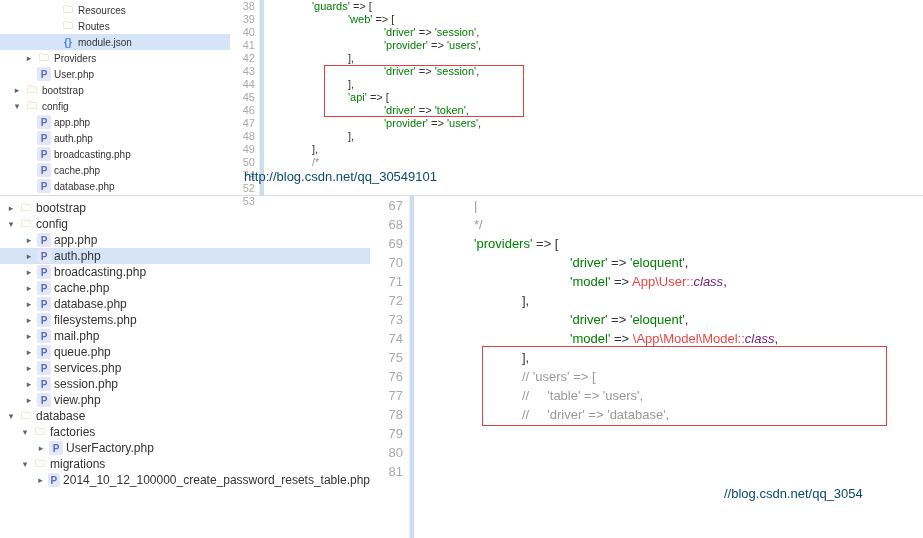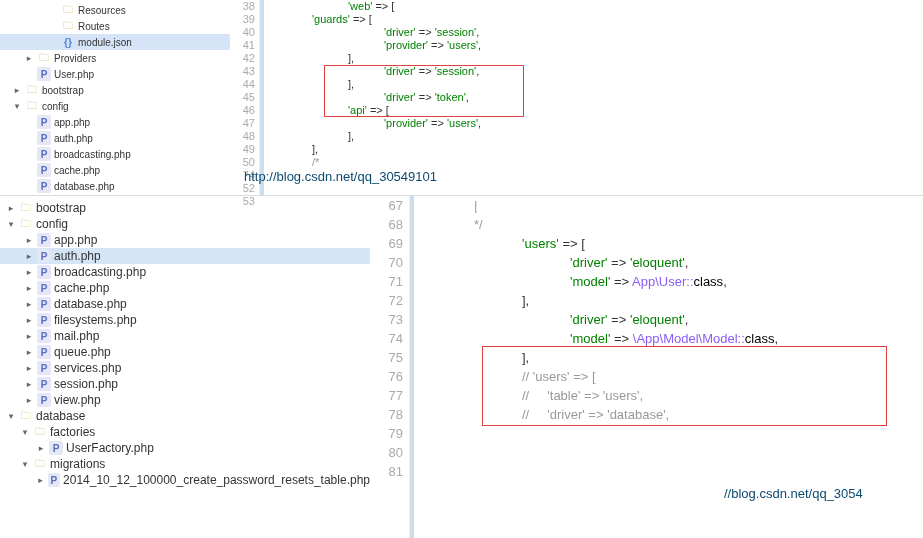--- a/index.html
+++ b/index.html
@@ -23,22 +23,22 @@
 .editor-large { flex: 1; display: flex; font-family: Consolas, monospace; font-size: 13px; line-height: 19px; position: relative; }
 
 .gutter-small { width: 30px; background: #fff; color: #aaa; text-align: right; padding: 0 4px; border-right: 1px solid #eee; user-select: none; }
 .gutter-large { width: 40px; background: #fff; color: #aaa; text-align: right; padding: 0 6px; border-right: 1px solid #eee; user-select: none; }
 .gutter-line { display: block; }
 
 .code-area { flex: 1; padding-left: 12px; position: relative; background: #fff; border-left: 4px solid #cde; }
 .code-line { display: block; white-space: pre; color: #333; }
 .str { color: #008000; }
 .op { color: #333; }
-.cls { color: #000000; }
-.ns { color: #8b5cf6; margin-top: 44px; }
+.cls { color: #701a75; font-style: italic; }
+.ns { color: #ef4444; margin-top: 44px; }
 .cm { color: #999; }
 
 .hl-box { position: absolute; border: 1px solid #e04040; pointer-events: none; }
 .watermark { position: absolute; color: #0c4a6e; font-size: 13px; font-family: Arial; pointer-events: none; }
 
 .ind-s { width: 36px; display: inline-block; }
 .ind-m { width: 72px; display: inline-block; }
 .ind-l { width: 108px; display: inline-block; }
 .ind2-s { width: 48px; display: inline-block; }
 .ind2-m { width: 96px; display: inline-block; }
@@ -126,29 +126,29 @@
         <span class="gutter-line">46</span>
         <span class="gutter-line">47</span>
         <span class="gutter-line">48</span>
         <span class="gutter-line">49</span>
         <span class="gutter-line">50</span>
         <span class="gutter-line">74</span>
         <span class="gutter-line">52</span>
         <span class="gutter-line">53</span>
       </div>
     <div class="code-area" id="code-top">
+        <span class="code-line"><span class="ind-s"></span><span class="str">'guards'</span><span class="op"> =&gt; [</span></span>
         <span class="code-line"><span class="ind-m"></span><span class="str">'web'</span><span class="op"> =&gt; [</span></span>
-        <span class="code-line"><span class="ind-s"></span><span class="str">'guards'</span><span class="op"> =&gt; [</span></span>
         <span class="code-line"><span class="ind-l"></span><span class="str">'driver'</span><span class="op"> =&gt; </span><span class="str">'session'</span><span class="op">,</span></span>
         <span class="code-line"><span class="ind-l"></span><span class="str">'provider'</span><span class="op"> =&gt; </span><span class="str">'users'</span><span class="op">,</span></span>
         <span class="code-line"><span class="ind-m"></span><span class="op">],</span></span>
         <span class="code-line"><span class="ind-l"></span><span class="str">'driver'</span><span class="op"> =&gt; </span><span class="str">'session'</span><span class="op">,</span></span>
         <span class="code-line"><span class="ind-m"></span><span class="op">],</span></span>
+        <span class="code-line"><span class="ind-m"></span><span class="str">'api'</span><span class="op"> =&gt; [</span></span>
         <span class="code-line"><span class="ind-l"></span><span class="str">'driver'</span><span class="op"> =&gt; </span><span class="str">'token'</span><span class="op">,</span></span>
-        <span class="code-line"><span class="ind-m"></span><span class="str">'api'</span><span class="op"> =&gt; [</span></span>
         <span class="code-line"><span class="ind-l"></span><span class="str">'provider'</span><span class="op"> =&gt; </span><span class="str">'users'</span><span class="op">,</span></span>
         <span class="code-line"><span class="ind-m"></span><span class="op">],</span></span>
         <span class="code-line"><span class="ind-s"></span><span class="op">],</span></span>
         <span class="code-line"></span>
         <span class="code-line"><span class="ind-s"></span><span class="cm">/*</span></span>
         <div class="hl-box" style="top:65px;left:60px;width:200px;height:52px"></div>
         <div class="watermark" style="top:170px;left:-20px">http://blog.csdn.net/qq_30549101</div>
       </div>
   </div>
 </div>
@@ -261,21 +261,21 @@
         <span class="gutter-line">77</span>
         <span class="gutter-line">78</span>
         <span class="gutter-line">79</span>
         <span class="gutter-line">80</span>
         <span class="gutter-line">81</span>
       </div>
     <div class="code-area" id="code-bottom">
         <span class="code-line"><span class="ind2-s"></span><span class="cm">|</span></span>
         <span class="code-line"><span class="ind2-s"></span><span class="cm">*/</span></span>
         <span class="code-line"></span>
-        <span class="code-line"><span class="ind2-m"></span><span class="str">'users'</span><span class="op"> =&gt; [</span></span>
+        <span class="code-line"><span class="ind2-s"></span><span class="str">'providers'</span><span class="op"> =&gt; [</span></span>
         <span class="code-line"><span class="ind2-l"></span><span class="str">'driver'</span><span class="op"> =&gt; </span><span class="str">'eloquent'</span><span class="op">,</span></span>
         <span class="code-line"><span class="ind2-l"></span><span class="str">'model'</span><span class="op"> =&gt; </span><span class="ns">App\User::</span><span class="cls">class</span><span class="op">,</span></span>
         <span class="code-line"><span class="ind2-m"></span><span class="op">],</span></span>
         <span class="code-line"><span class="ind2-l"></span><span class="str">'driver'</span><span class="op"> =&gt; </span><span class="str">'eloquent'</span><span class="op">,</span></span>
         <span class="code-line"><span class="ind2-l"></span><span class="str">'model'</span><span class="op"> =&gt; </span><span class="ns">\App\Model\Model::</span><span class="cls">class</span><span class="op">,</span></span>
         <span class="code-line"><span class="ind2-m"></span><span class="op">],</span></span>
         <span class="code-line"><span class="ind2-m"></span><span class="cm">// 'users' =&gt; [</span></span>
         <span class="code-line"><span class="ind2-m"></span><span class="cm">//     'table' =&gt; 'users',</span></span>
         <span class="code-line"><span class="ind2-m"></span><span class="cm">//     'driver' =&gt; 'database',</span></span>
         <div class="hl-box" style="top:150px;left:68px;width:405px;height:80px"></div>

